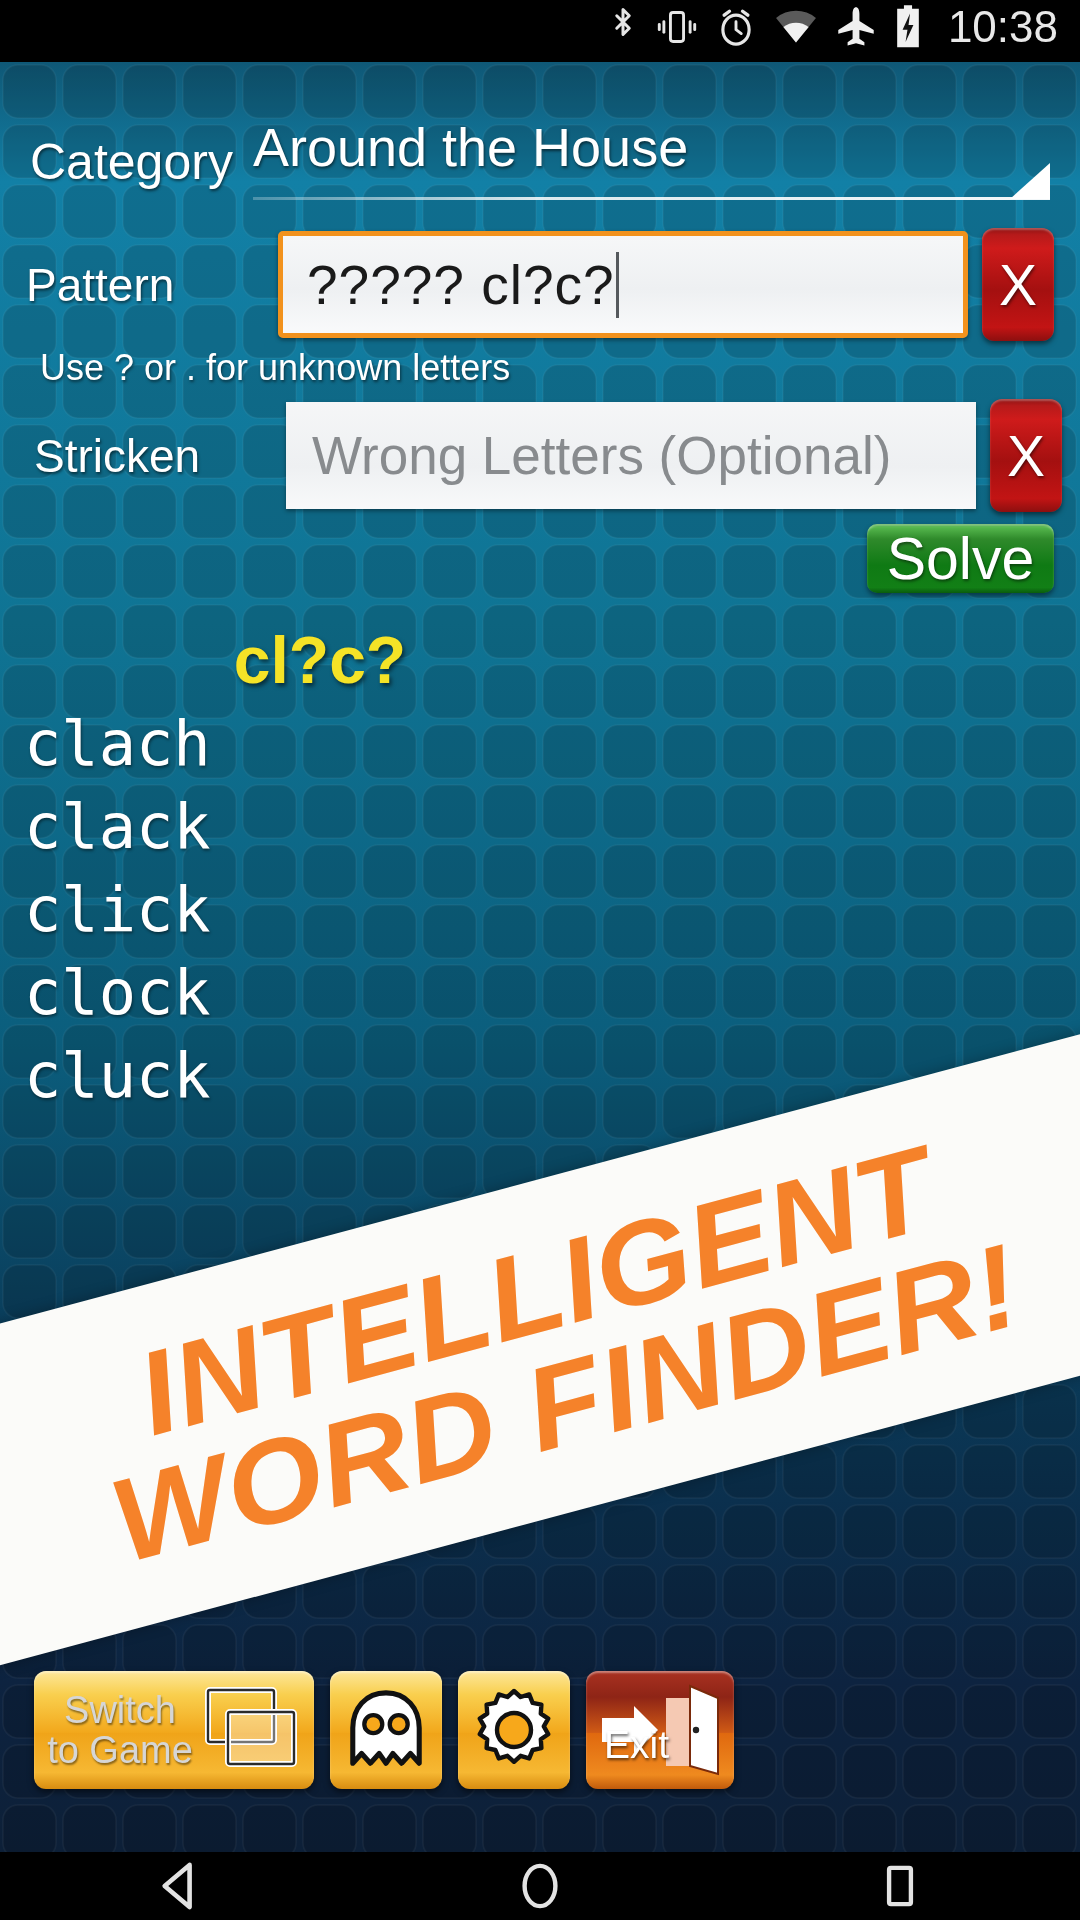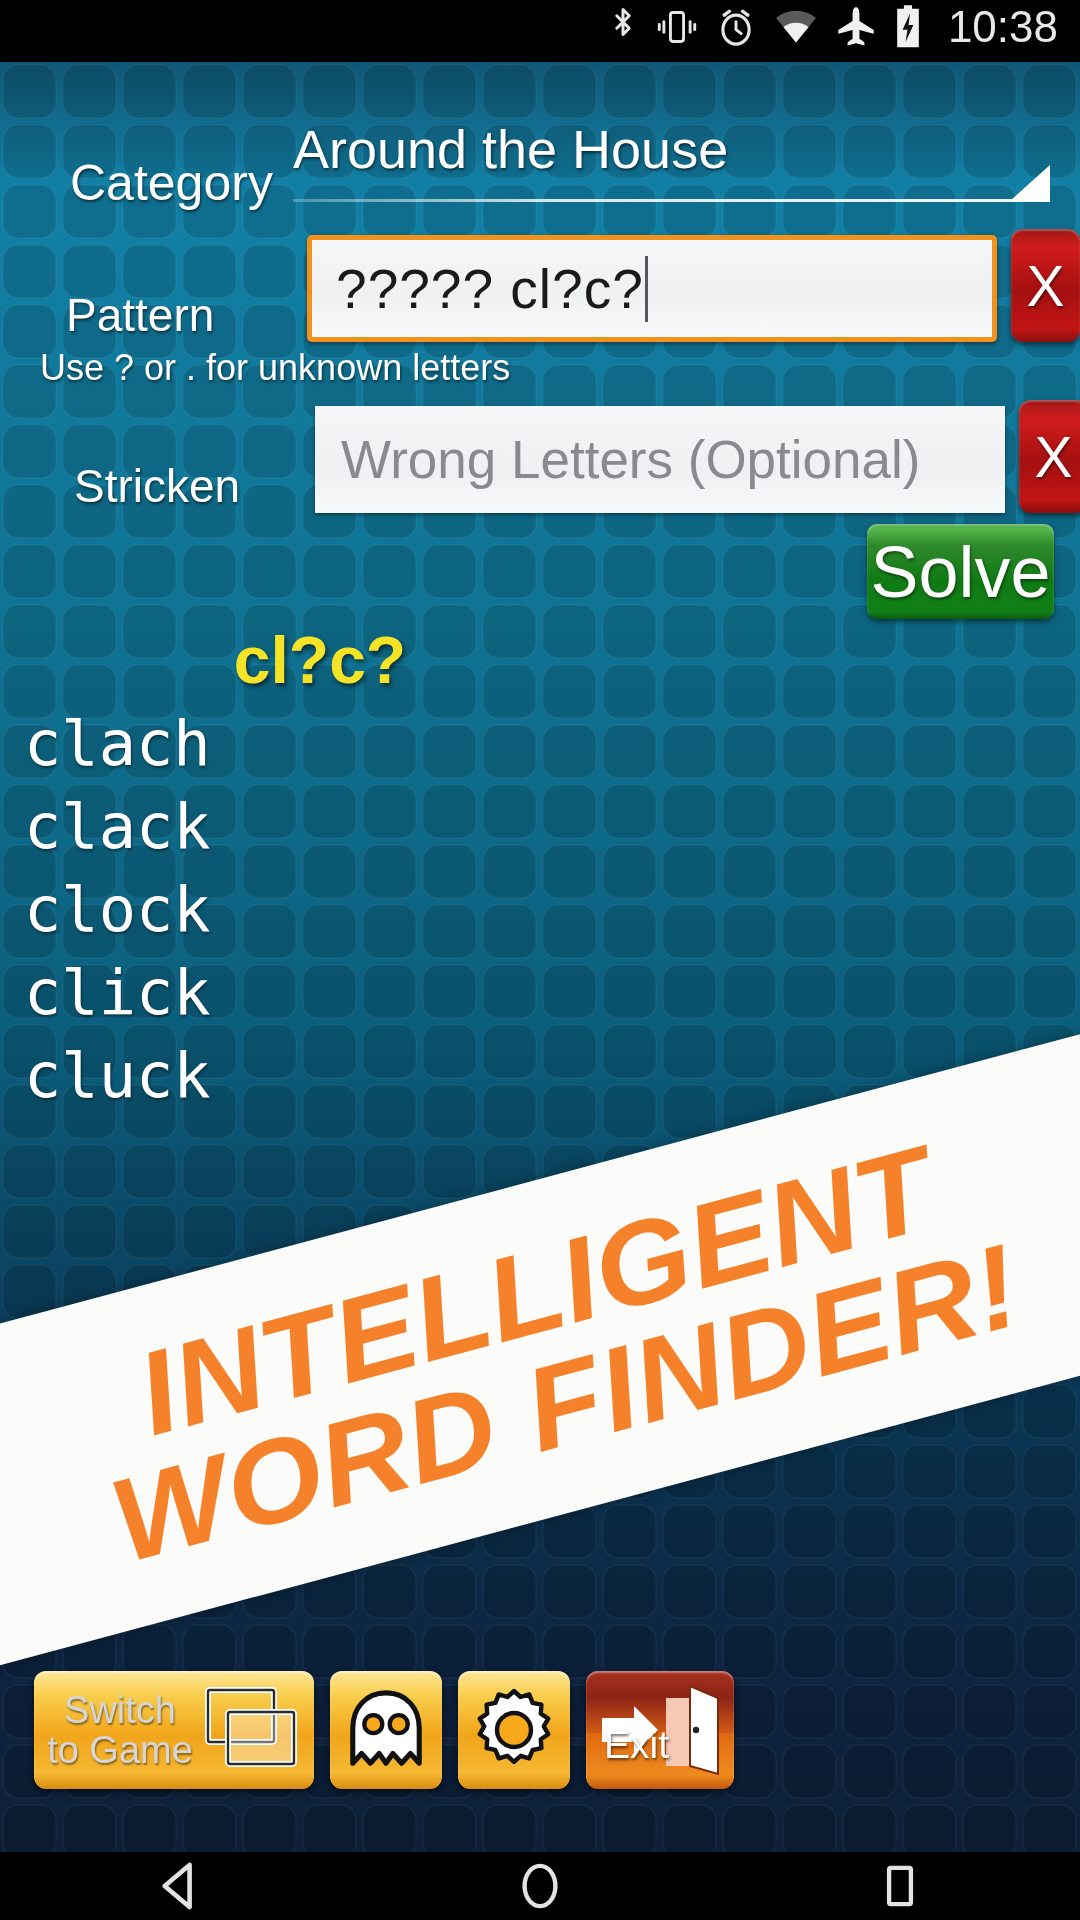--- a/index.html
+++ b/index.html
@@ -49,21 +49,21 @@
         #0b2f4d 1450px,
         #0d2340 1620px,
         #0d2038 1790px);
   }
   #tilegrid {
     position:absolute; inset:0;
     display:block;
   }
 
   
-  .row { position:absolute; display:flex; align-items:flex-end;padding-left:40px; }
+  .row { position:absolute; display:flex; align-items:center; }
 
   .side-label {
     color:#ffffff;
     font-size:46px;
     text-shadow:1px 2px 3px rgba(0,0,0,0.55);
     white-space:nowrap;
   }
 
   
   #row-category { left:0; top:50px; width:1080px; height:100px; }
@@ -150,26 +150,26 @@
     box-shadow:0 2px 4px rgba(0,0,0,0.4);
     display:flex; align-items:center;
     padding-left:26px;
     cursor:text;
   }
   #str-ph { color:#888b8e; font-size:53px; white-space:nowrap; }
 
   
   #solve {
     position:absolute; right:26px; top:462px;
-    width:187px; height:95px;
+    width:187px; height:69px;
     border-radius:10px;
     background:linear-gradient(to bottom,#3f9e3a 0%,#55b74d 5%,#2f8a2b 22%,#0f7a14 60%,#127f16 92%,#0a5c0d 100%);
     box-shadow:0 3px 5px rgba(0,0,0,0.45), inset 0 2px 2px rgba(255,255,255,0.35);
     display:flex; align-items:center; justify-content:center;
-    color:#ffffff; font-size:72px;
+    color:#ffffff; font-size:59px;
     text-shadow:1px 2px 3px rgba(0,0,0,0.45);
     cursor:pointer;
   }
 
   
   #result-pattern {
     position:absolute; left:0; top:560px; width:1080px;
     text-align:center;
     color:#f5e327; font-size:66px; font-weight:bold;
     text-shadow:2px 3px 4px rgba(0,0,0,0.55);
@@ -340,22 +340,22 @@
       </div>
       <div class="xbtn">X</div>
     </div>
 
     <div id="solve">Solve</div>
 
     <div id="result-pattern">cl?c?</div>
     <div id="wordlist">
       <div class="word">clach</div>
       <div class="word">clack</div>
+      <div class="word">click</div>
       <div class="word">clock</div>
-      <div class="word">click</div>
       <div class="word">cluck</div>
     </div>
 
     <div id="banner">
       <div id="banner-inner">
         <span>INTELLIGENT</span>
         <span class="l2">WORD FINDER!</span>
       </div>
     </div>
 

